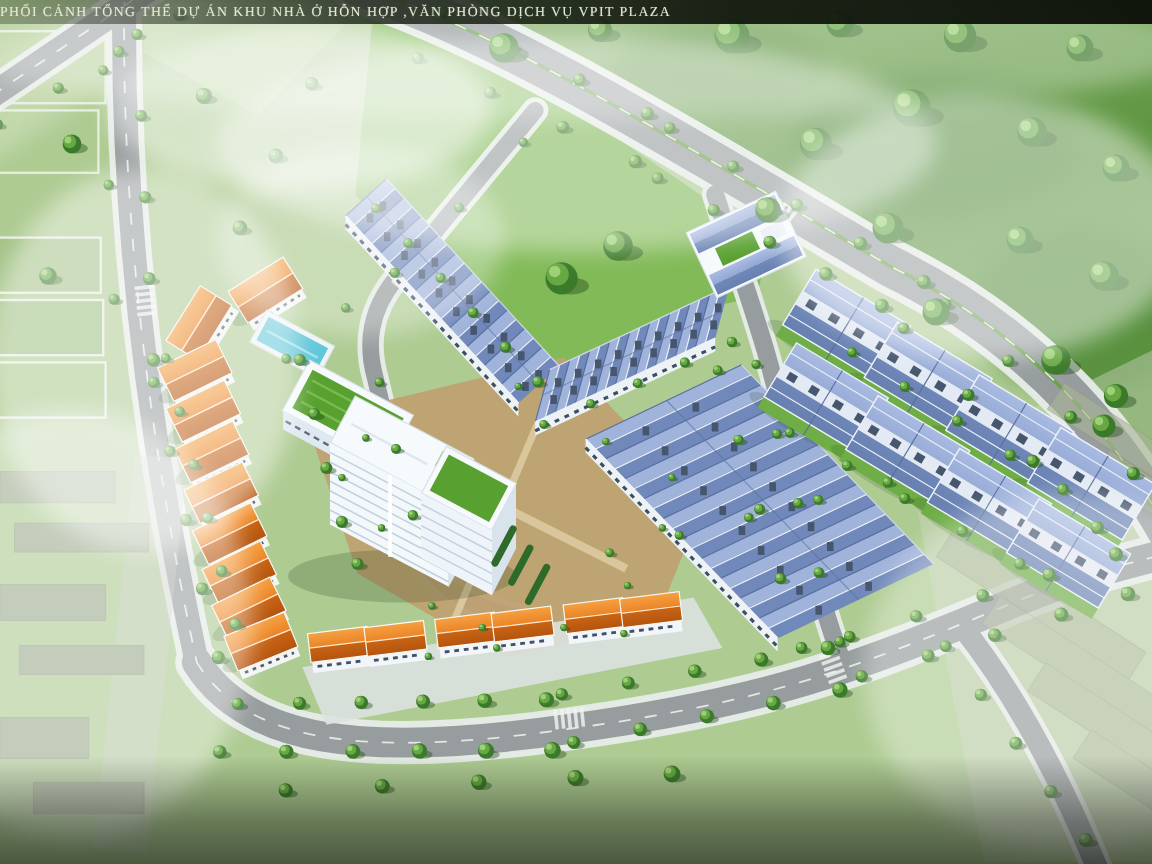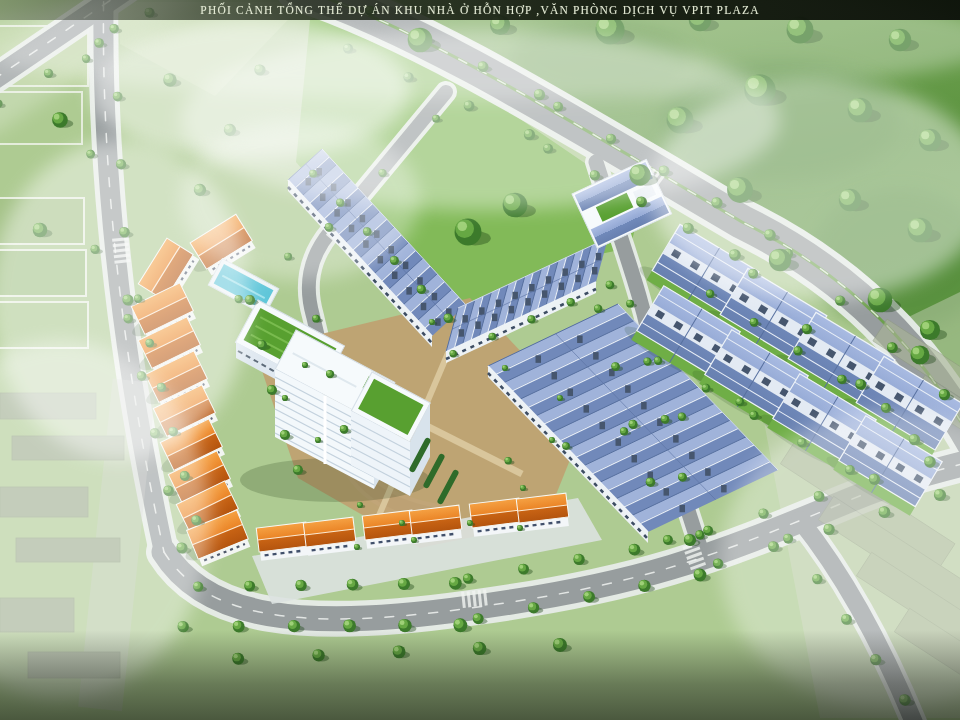--- a/index.html
+++ b/index.html
@@ -2,21 +2,21 @@
 <html style="--c-title_bar: #141b0f; --c-title_text: #e3e9d4; --c-grass_light: #aecb92; --c-lawn: #82ba58; --c-forest: #67a047; --c-road: #979d9e; --c-sidewalk: #e7ece9; --c-plaza: #bfa172; --c-pool: #5fc6d9; --c-roof_garden: #58a030; --c-roof_orange: #e08226; --c-roof_blue: #8099c8; --c-building_white: #f6fafc;"><head>
 <meta charset="utf-8">
 <style>
   html,body{margin:0;padding:0;background:#222;}
   .stage{position:relative;width:960px;height:720px;overflow:hidden;
          font-family:"Liberation Sans",sans-serif;background:#a9c98e;}
   .stage svg{position:absolute;left:0;top:0;}
   .title-bar{position:absolute;left:0;top:0;width:960px;height:20px;z-index:6;
     background:linear-gradient(90deg,rgba(58,68,50,.40),rgba(30,38,24,.82) 30%,
                rgba(16,22,12,.93) 62%,rgba(10,14,8,.95));
-    display:flex;align-items:center;justify-content:center;}
+    display:flex;align-items:center;}
   .title-bar span{color:var(--c-title_text,#e3e9d4);
     font-family:"Liberation Serif","DejaVu Serif",serif;
     font-size:11.5px;letter-spacing:1.2px;white-space:nowrap;
     text-shadow:0 0 1px rgba(230,240,215,.35);}
   .vignette{position:absolute;left:0;bottom:0;width:960px;height:90px;z-index:5;
     background:linear-gradient(180deg,rgba(8,12,6,0),rgba(8,12,6,.42) 60%,rgba(8,12,6,.6));
     pointer-events:none;}
 </style>
 </head>
 <body>

